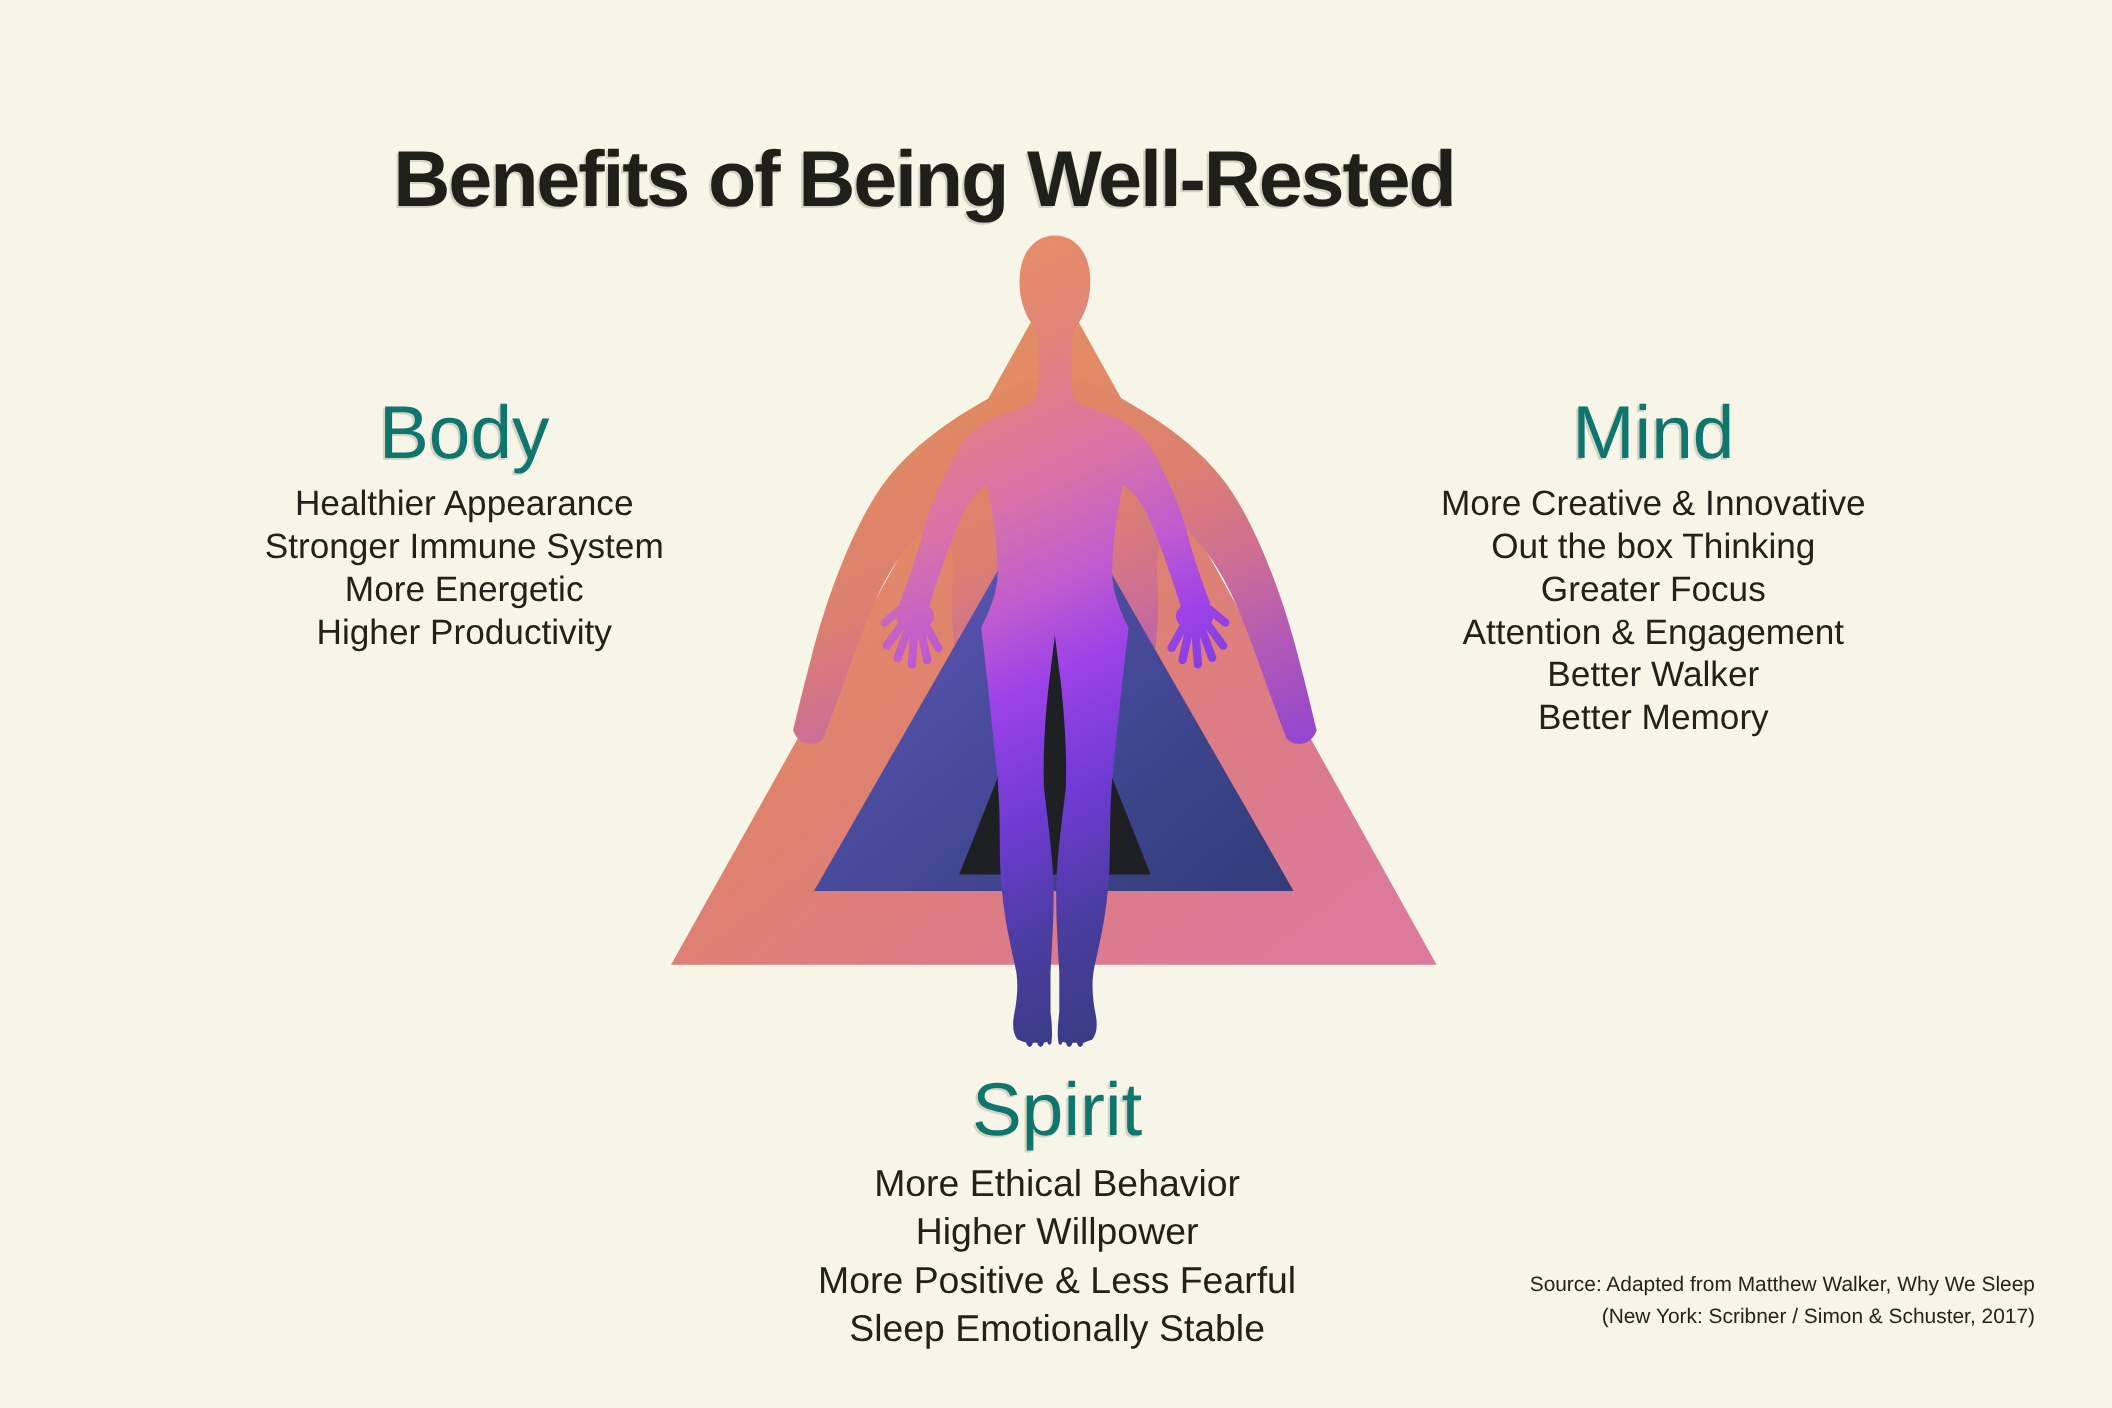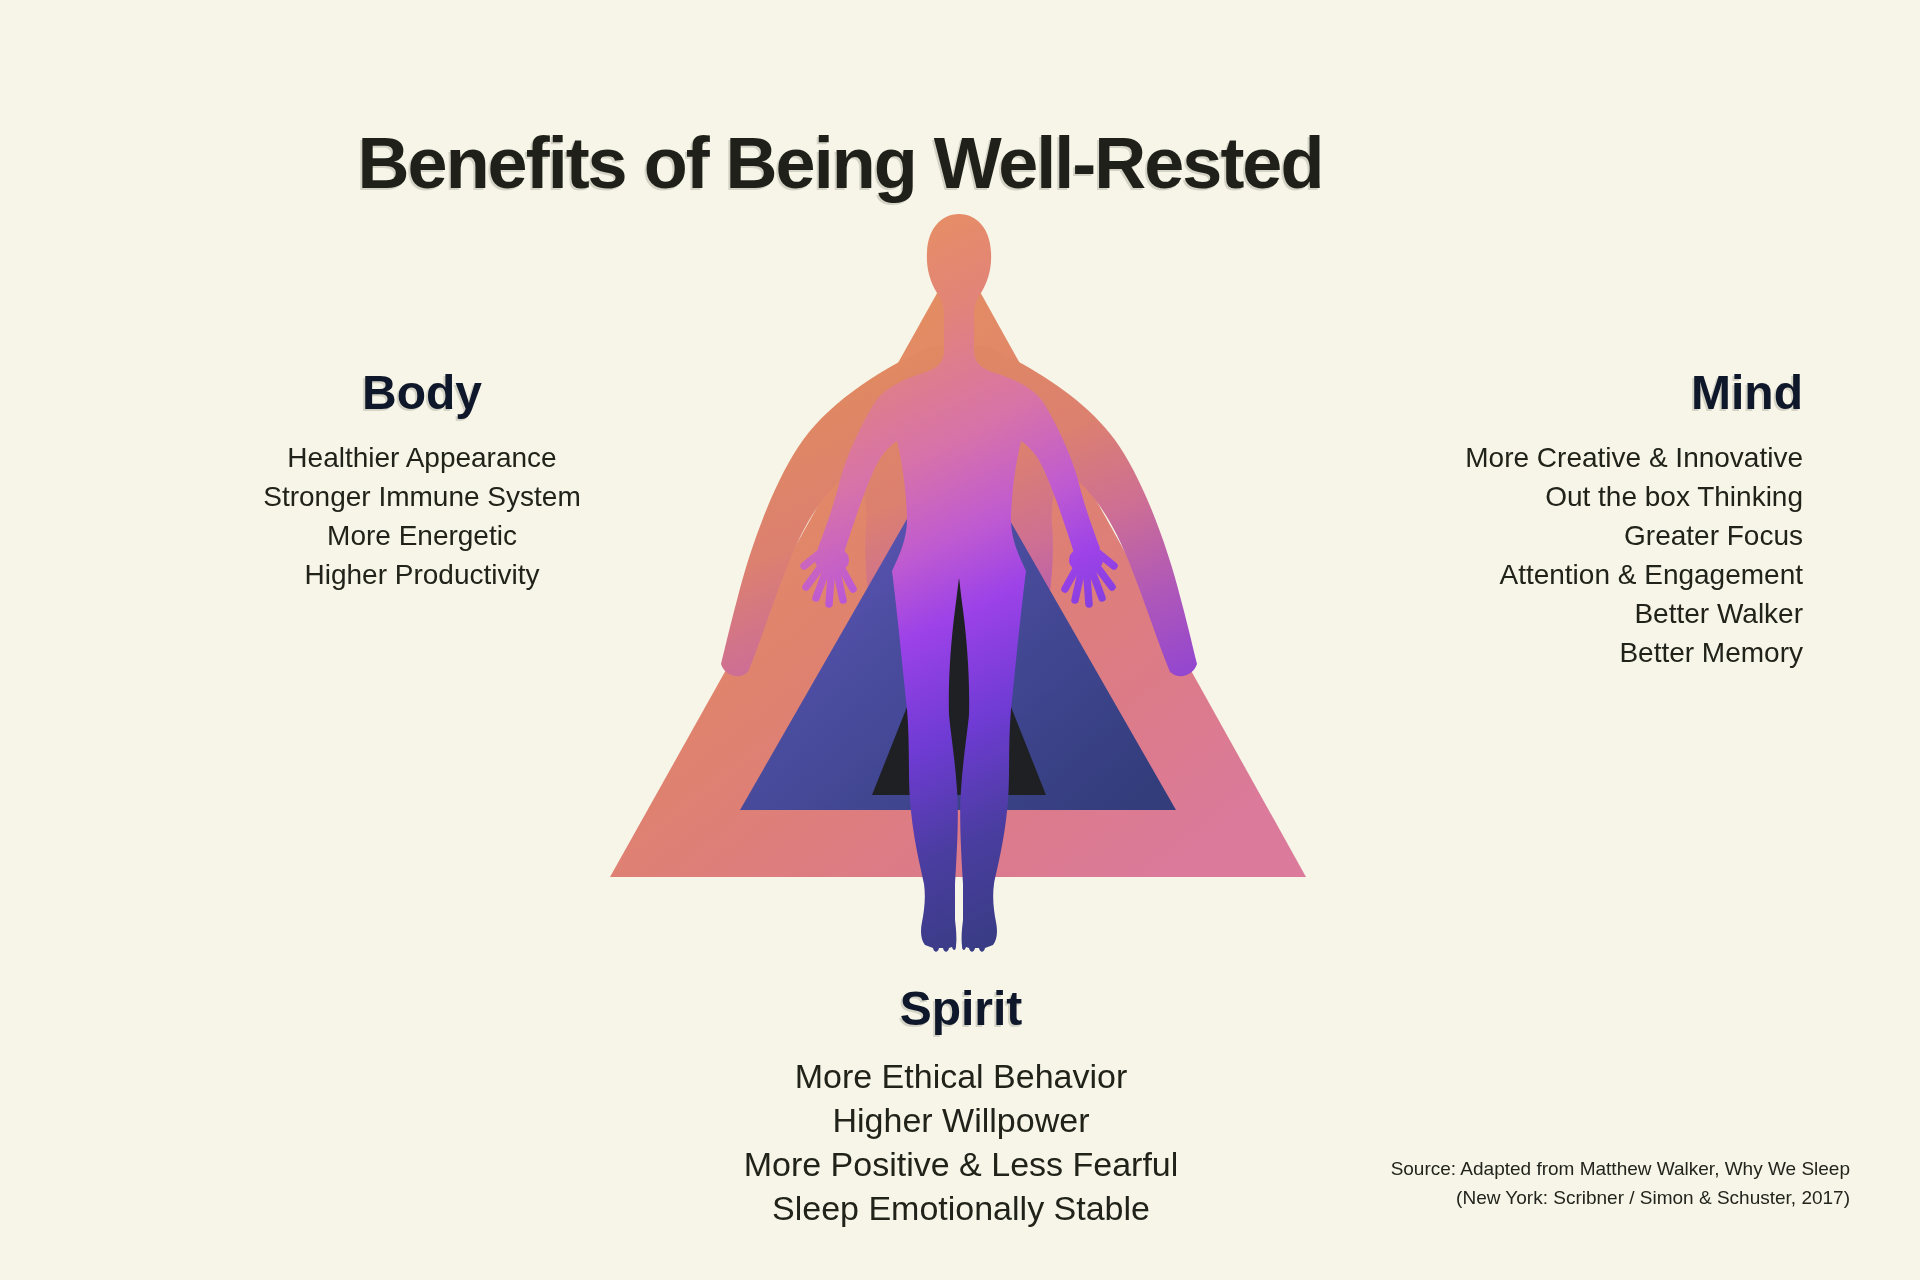--- a/index.html
+++ b/index.html
@@ -10,26 +10,26 @@
     color:#212219;
   }
   .art{position:absolute;left:0;top:0;width:1920px;height:1280px;}
   .title{
     position:absolute;left:0;top:74px;width:1680px;text-align:center;
     font-size:72px;font-weight:800;letter-spacing:-2px;color:#1F2019;
     text-shadow:-2px 2px 0 rgba(110,110,100,0.25);
   }
   .section{position:absolute;text-align:center;}
   .section h2{
-    margin:0 0 14px 0;font-size:48px;font-weight:700;color:#0f172a;line-height:62px;
+    margin:0 0 14px 0;font-size:68px;font-weight:400;color:#0f766e;line-height:62px;
     text-shadow:-2px 2px 0 rgba(110,110,100,0.25);
   }
-  .section .items{font-size:28px;line-height:39px;font-weight:500;}
+  .section .items{font-size:32px;line-height:39px;font-weight:500;}
   .section-body{left:122px;top:362px;width:600px;}
-  .section-mind{left:1203px;top:362px;width:600px;text-align:right;}
+  .section-mind{left:1203px;top:362px;width:600px;}
   .section-spirit{left:661px;top:978px;width:600px;}
   .section-spirit .items{font-size:34px;line-height:44px;}
   .source{
     position:absolute;right:70px;top:1154px;text-align:right;
     font-size:19px;line-height:29px;font-weight:500;color:#23241D;
   }
 </style>
 </head>
 <body>
 

